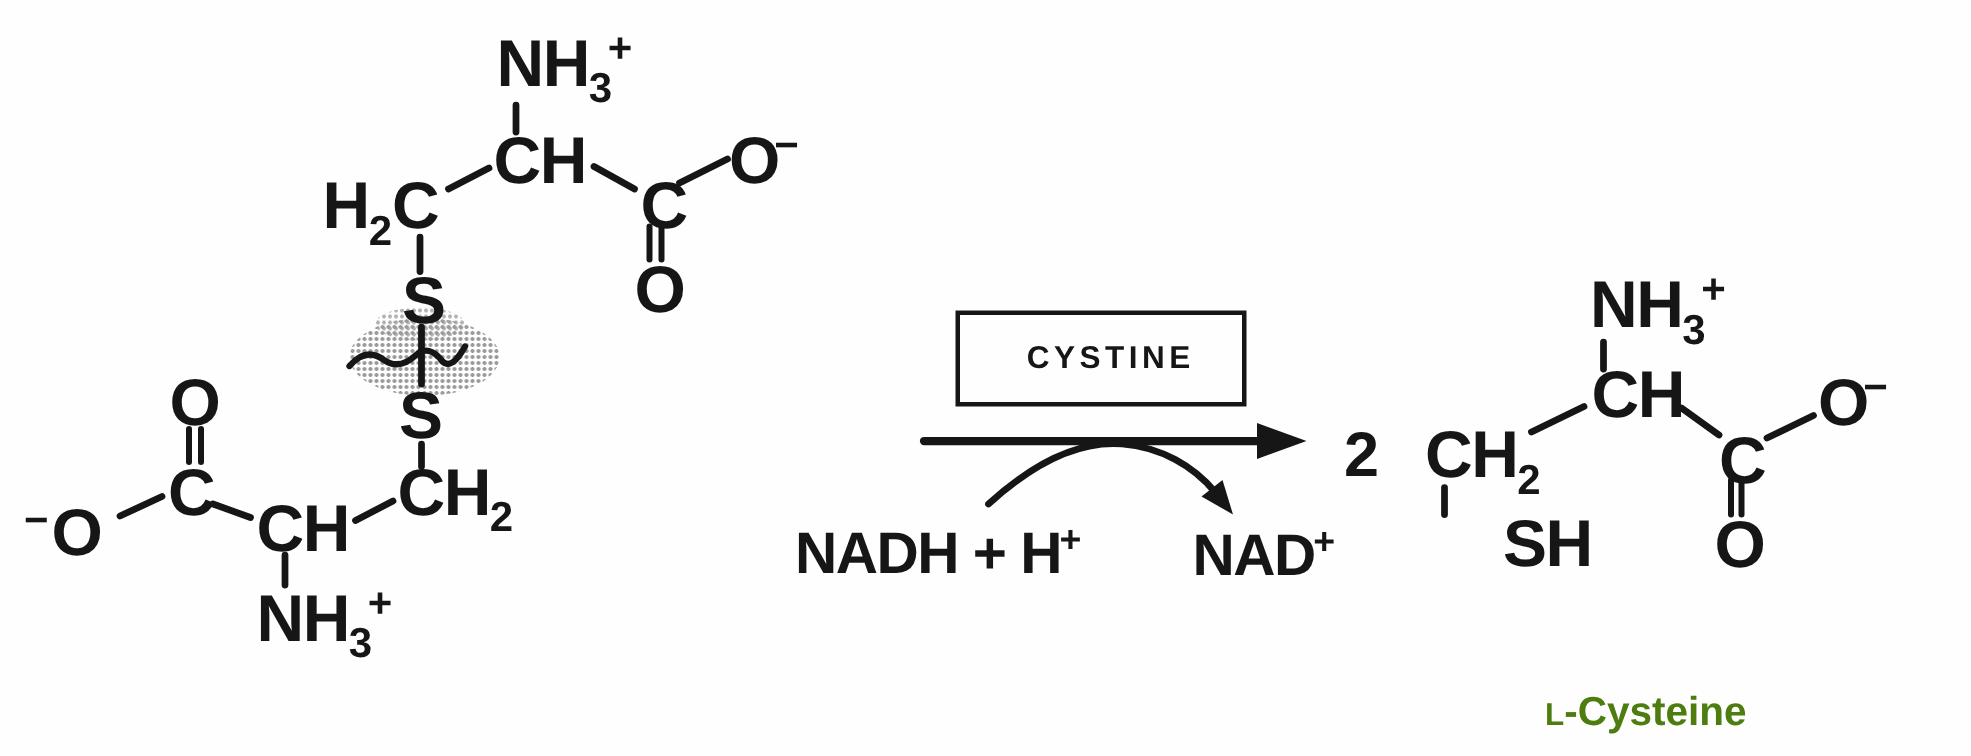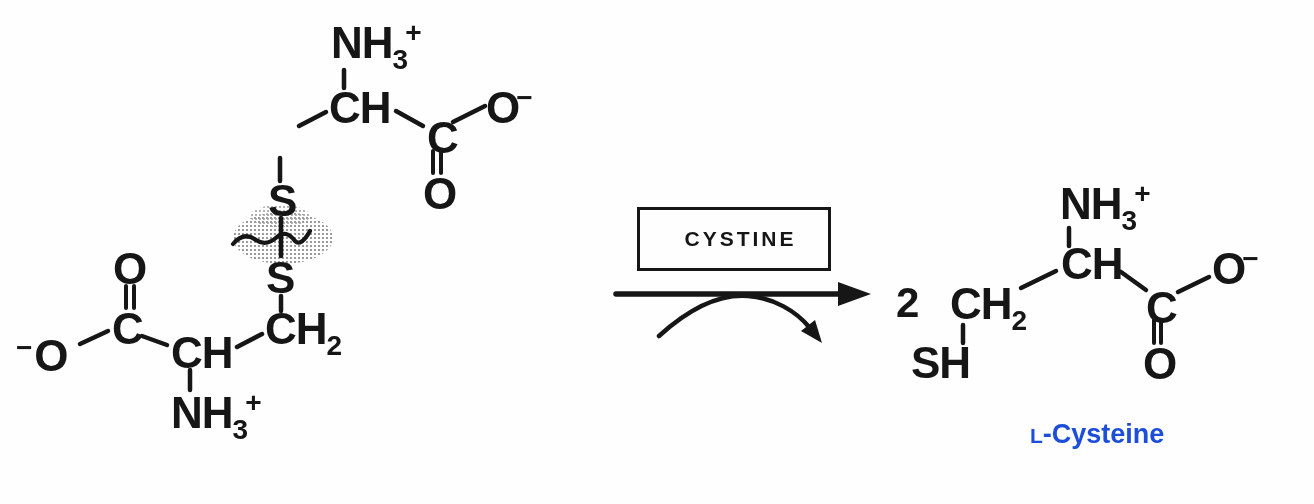--- a/index.html
+++ b/index.html
@@ -15,21 +15,21 @@
   .atom .sp{font-size:28px;position:relative;top:-16px;letter-spacing:0;margin-left:-3px;}
   .atom .sp-lead{font-size:28px;position:relative;top:-14px;letter-spacing:0;margin-right:2px;}
   .formula{
     position:absolute;line-height:1;font-weight:700;font-size:39px;
     letter-spacing:-1px;white-space:nowrap;color:#161616;
   }
   .formula .sp{font-size:25px;position:relative;top:-14px;letter-spacing:0;margin-left:-1px;}
   .coef{position:absolute;line-height:1;font-weight:700;font-size:42px;color:#161616;}
   .mol-label{
     position:absolute;line-height:1;font-weight:700;font-size:27px;
-    white-space:nowrap;color:#1d4ed8;letter-spacing:0;
+    white-space:nowrap;color:#4d7c0f;letter-spacing:0;margin-top:40px;
   }
   .mol-label .small-cap{font-size:21px;}
   #enzyme-box{
     position:absolute;left:637px;top:207px;width:194px;height:64px;
     border:3.5px solid #161616;box-sizing:border-box;
     display:flex;flex-direction:column;align-items:center;justify-content:center;
     font-size:21px;font-weight:700;letter-spacing:3px;line-height:1.25;
     background:#fefefe;
     padding-left:13px;
   }
@@ -93,43 +93,46 @@
         <line x1="1178" y1="292" x2="1209" y2="277"></line>
         <line x1="1154" y1="320" x2="1154" y2="343" stroke-width="4"></line>
         <line x1="1161" y1="320" x2="1161" y2="343" stroke-width="4"></line>
         <line x1="963" y1="325" x2="963" y2="343"></line>
       </g>
     </g>
   </svg>
 
   <div class="atom" style="left:331px;top:21px"><span>NH</span><span class="sb">3</span><span class="sp">+</span></div>
   <div class="atom" style="left:329px;top:86px"><span>CH</span></div>
+  <div class="atom" style="left:215px;top:116px"><span>H</span><span class="sb">2</span><span>C</span></div>
   <div class="atom" style="left:427px;top:116px"><span>C</span></div>
   <div class="atom" style="left:486px;top:86px"><span>O</span><span class="sp">−</span></div>
   <div class="atom" style="left:423px;top:172px"><span>O</span></div>
   <div class="atom" style="left:268px;top:179px"><span>S</span></div>
 
   <div class="atom" style="left:266px;top:256px"><span>S</span></div>
   <div class="atom" style="left:113px;top:247px"><span>O</span></div>
   <div class="atom" style="left:112px;top:307px"><span>C</span></div>
   <div class="atom" style="left:16px;top:334px"><span class="sp-lead">−</span><span>O</span></div>
   <div class="atom" style="left:171px;top:331px"><span>CH</span></div>
   <div class="atom" style="left:265px;top:307px"><span>CH</span><span class="sb">2</span></div>
   <div class="atom" style="left:171px;top:391px"><span>NH</span><span class="sb">3</span><span class="sp">+</span></div>
 
 
   <div id="enzyme-box">
     <div>CYSTINE</div>
   </div>
 
+  <div class="formula" style="left:530px;top:350px"><span>NADH + H</span><span class="sp">+</span></div>
+  <div class="formula" style="left:795px;top:351px"><span>NAD</span><span class="sp">+</span></div>
   <div class="coef" style="left:896px;top:282px">2</div>
 
   <div class="atom" style="left:1060px;top:182px"><span>NH</span><span class="sb">3</span><span class="sp">+</span></div>
   <div class="atom" style="left:1061px;top:242px"><span>CH</span></div>
   <div class="atom" style="left:950px;top:282px"><span>CH</span><span class="sb">2</span></div>
-  <div class="atom" style="left:911px;top:341px"><span>SH</span></div>
+  <div class="atom" style="left:1002px;top:341px"><span>SH</span></div>
   <div class="atom" style="left:1146px;top:286px"><span>C</span></div>
   <div class="atom" style="left:1212px;top:247px"><span>O</span><span class="sp">−</span></div>
   <div class="atom" style="left:1143px;top:342px"><span>O</span></div>
 
   <div class="mol-label" style="left:1030px;top:421px"><span class="small-cap">L</span><span>-Cysteine</span></div>
 
 </div>
 
 </body></html>

